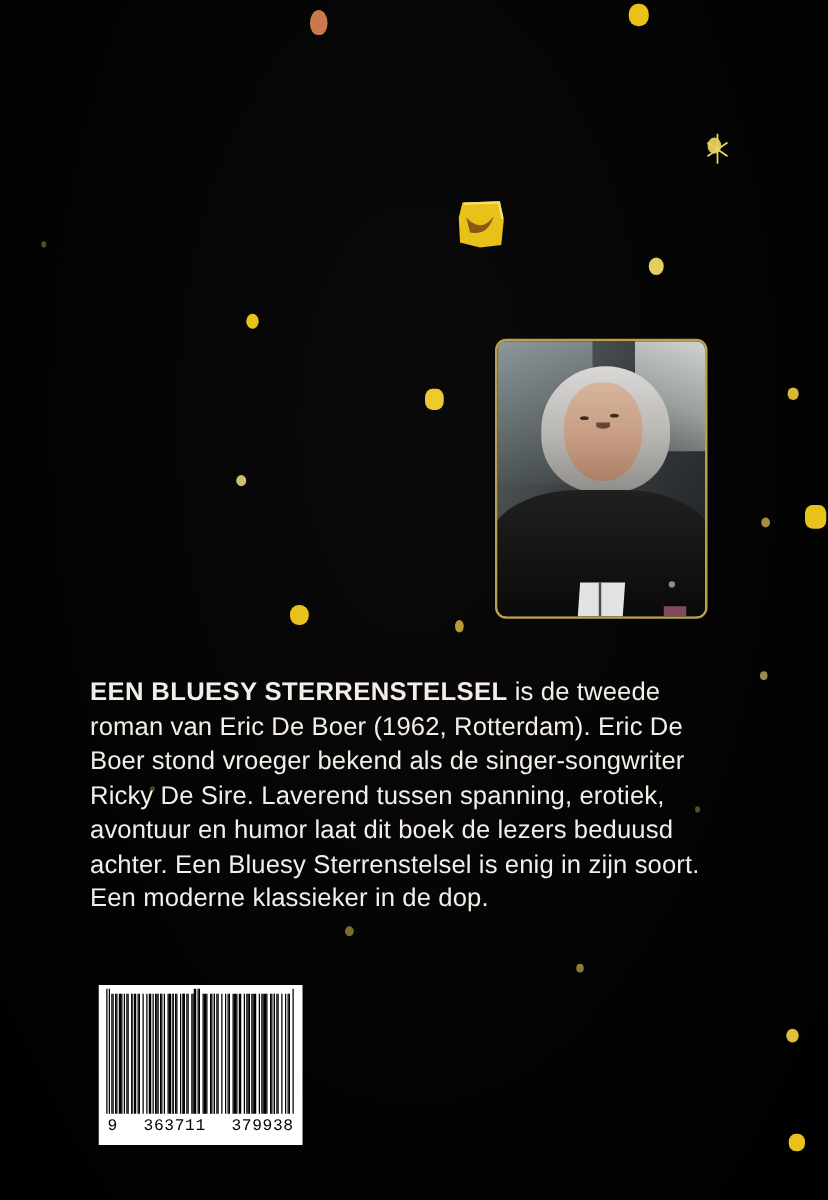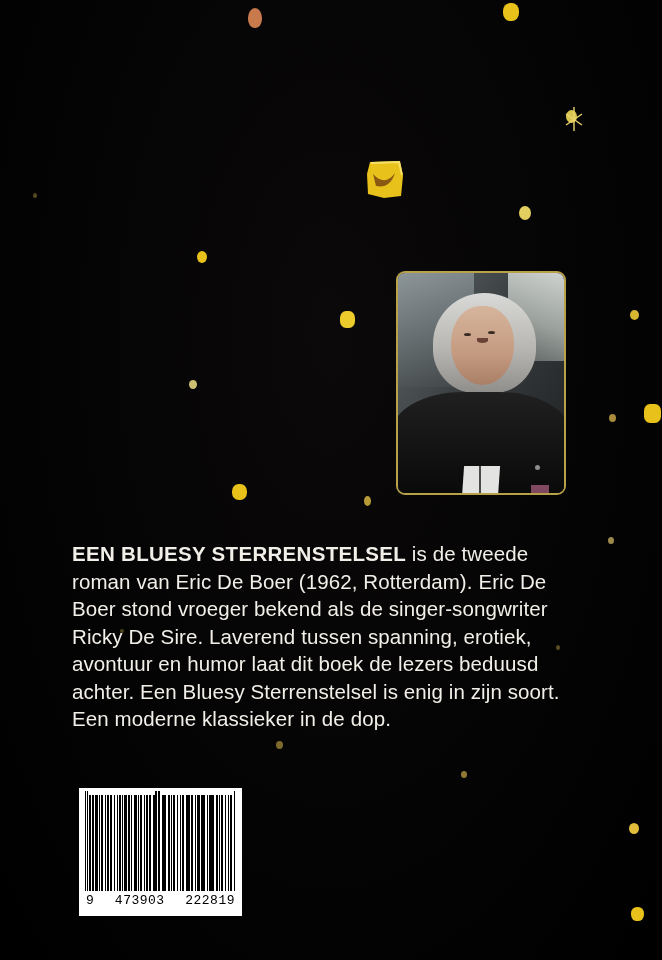--- a/index.html
+++ b/index.html
@@ -417,18 +417,18 @@
         <i style="width: 0.89881px; background: rgb(0, 0, 0);"></i>
         <i style="width: 0.89881px; background: transparent;"></i>
         <i style="width: 0.89881px; background: rgb(0, 0, 0);"></i>
         <i style="width: 0.89881px; background: rgb(0, 0, 0);"></i>
         <i style="width: 0.89881px; background: transparent; height: 104%;"></i>
         <i style="width: 0.89881px; background: transparent; height: 104%;"></i>
         <i style="width: 0.89881px; background: rgb(0, 0, 0); height: 104%;"></i>
       </div>
     <div id="barcode-digits">
       <span>9</span>
-      <span>473903</span>
-      <span>222819</span>
+      <span>363711</span>
+      <span>379938</span>
     </div>
   </div>
 
 </div>
 
 </body></html>

